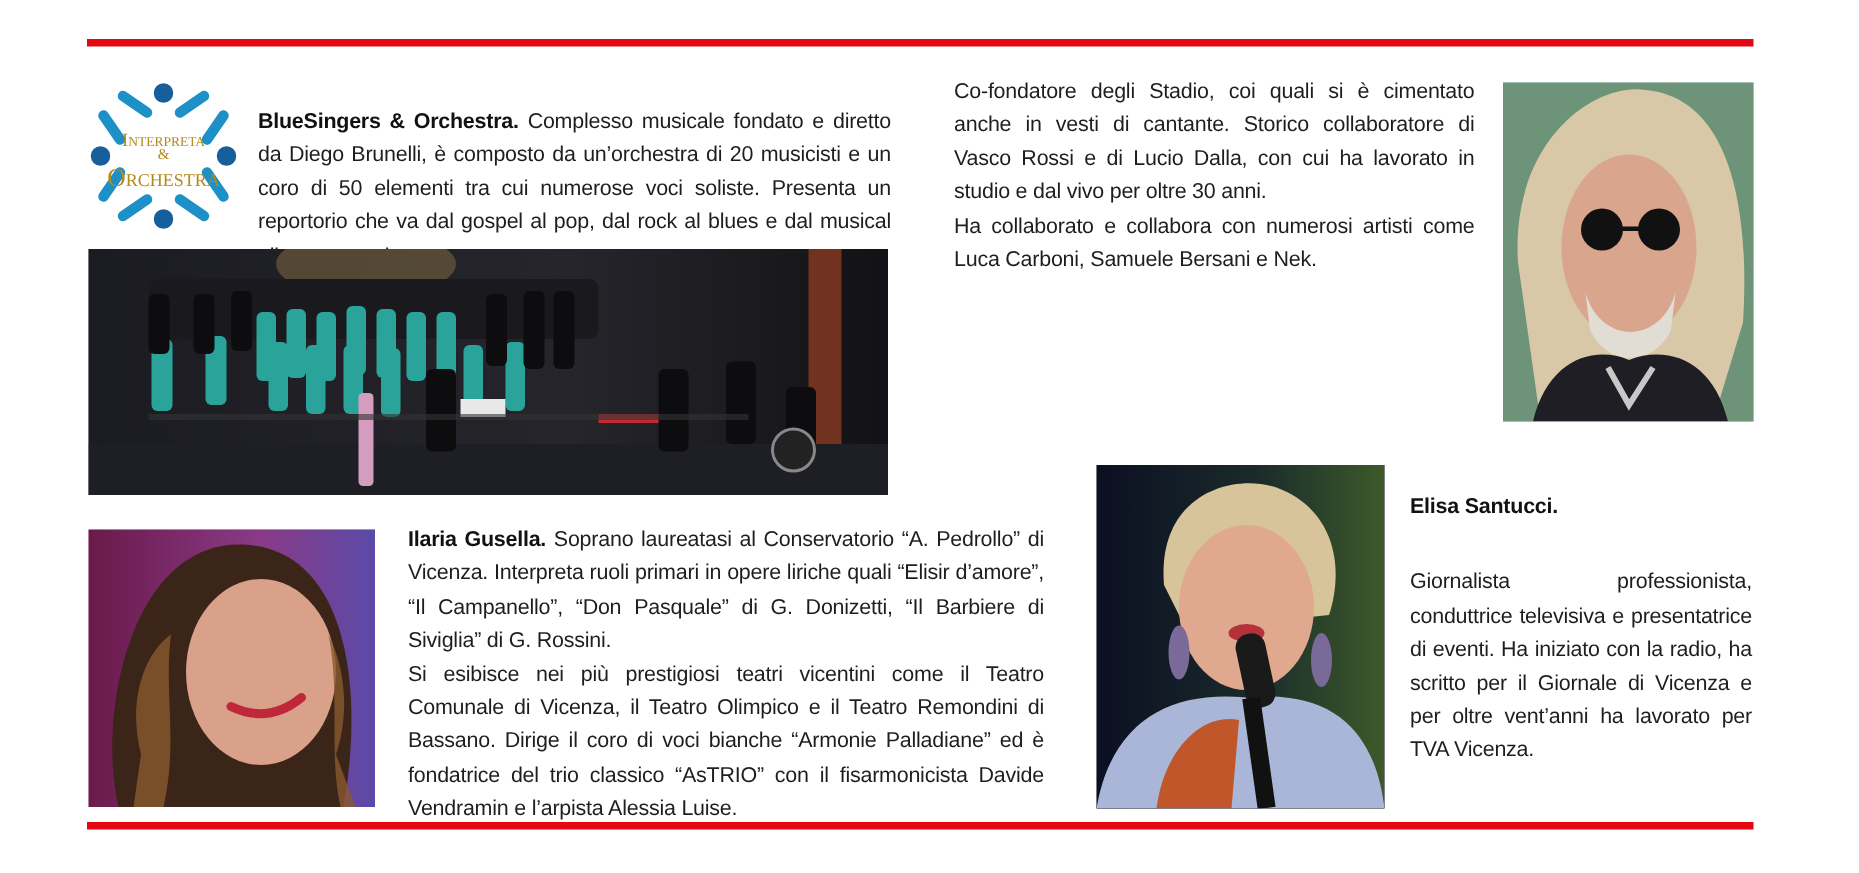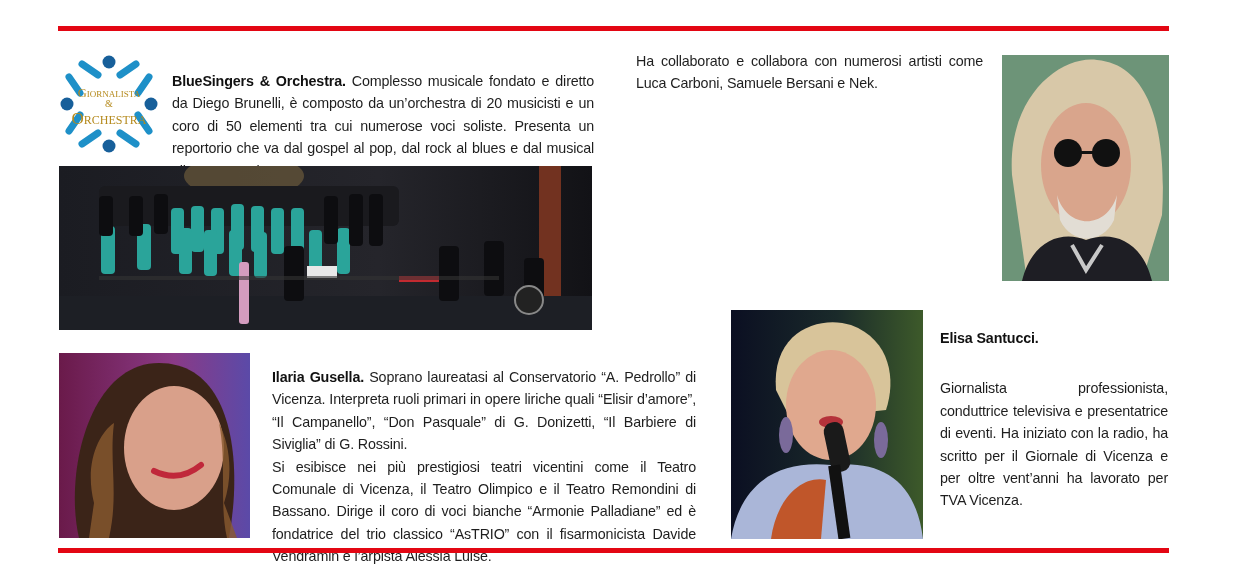--- a/index.html
+++ b/index.html
@@ -40,21 +40,21 @@
       <line x1="22" y1="89" x2="38" y2="78"></line>
       <line x1="60" y1="78" x2="76" y2="89"></line>
     </g>
     <g fill="#175f9a">
       <circle cx="49" cy="7" r="6.5"></circle>
       <circle cx="49" cy="91" r="6.5"></circle>
       <circle cx="7" cy="49" r="6.5"></circle>
       <circle cx="91" cy="49" r="6.5"></circle>
     </g>
   </svg>
-  <div class="logo-text" style="top:31px;font-size:12.5px;">Giornalista</div>
+  <div class="logo-text" style="top:31px;font-size:12.5px;">Interpreta</div>
   <div class="logo-text" style="top:44px;font-size:10px;line-height:10px;">&amp;</div>
   <div class="logo-text" style="top:54px;font-size:17px;">Orchestra</div>
 </div>
 
 <div class="text" style="left:172px; top:50px; width:422px;margin-top:20px;">
   <p><b>BlueSingers &amp; Orchestra.</b> <span>Complesso musicale fondato e diretto da Diego Brunelli, è composto da un’orchestra di 20 musicisti e un coro di 50 elementi tra cui numerose voci soliste. Presenta un reportorio che va dal gospel al pop, dal rock al blues e dal musical alle opere rock.</span></p>
 </div>
 
 <div class="photo" style="left:59px; top:166px; width:533px; height:164px; background:#111217;">
   <svg width="533" height="164" viewBox="0 0 533 164">
@@ -103,20 +103,21 @@
     </g>
     <rect x="180" y="96" width="10" height="62" rx="3" fill="#d49cbf"></rect>
     <rect x="248" y="100" width="30" height="12" fill="#e8e8e8"></rect>
     <rect x="340" y="110" width="40" height="6" fill="#c22a30"></rect>
     <circle cx="470" cy="134" r="14" fill="#222" stroke="#888" stroke-width="2"></circle>
     <rect x="40" y="110" width="400" height="4" fill="#333" opacity="0.6"></rect>
   </svg>
 </div>
 
 <div class="text" style="left:636px; top:50px; width:347px;">
+  <p>Co-fondatore degli Stadio, coi quali si è cimentato anche in vesti di cantante. Storico collaboratore di Vasco Rossi e di Lucio Dalla, con cui ha lavorato in studio e dal vivo per oltre 30 anni.</p>
   <p>Ha collaborato e collabora con numerosi artisti come Luca Carboni, Samuele Bersani e Nek.</p>
 </div>
 
 <div class="photo" style="left:1002px; top:55px; width:167px; height:226px; background:#5d8a73;">
   <svg width="167" height="226" viewBox="0 0 167 226">
     <rect width="167" height="226" fill="#6d9478"></rect>
     <path d="M10,120 C5,40 60,0 95,5 C150,10 165,80 160,160 L140,226 L25,226 Z" fill="#d8c8a8"></path>
     <ellipse cx="84" cy="110" rx="45" ry="62" fill="#d9a58c"></ellipse>
     <path d="M55,140 C65,175 105,175 115,140 L112,165 C100,190 70,190 58,165 Z" fill="#e2ddd4"></path>
     <circle cx="66" cy="98" r="14" fill="#111"></circle>
@@ -138,21 +139,21 @@
     </defs>
     <rect width="191" height="185" fill="url(#ilbg)"></rect>
     <path d="M20,185 C5,120 30,10 100,10 C170,10 185,100 170,185 Z" fill="#3b2418"></path>
     <ellipse cx="115" cy="95" rx="50" ry="62" fill="#d9a08a"></ellipse>
     <path d="M95,118 Q120,130 142,112" stroke="#c0283a" stroke-width="6" fill="none" stroke-linecap="round"></path>
     <path d="M35,150 C25,110 40,80 55,70 C50,110 60,140 50,185 L30,185 Z" fill="#8a5a30" opacity="0.8"></path>
     <path d="M165,150 C175,120 170,90 160,70 C168,110 160,150 168,185 L178,185 Z" fill="#8a5a30" opacity="0.8"></path>
   </svg>
 </div>
 
-<div class="text" style="left:272px; top:349px; width:424px;margin-top:17px;">
+<div class="text" style="left:272px; top:349px; width:424px;">
   <p><b>Ilaria Gusella.</b> <span>Soprano laureatasi al Conservatorio “A. Pedrollo” di Vicenza. Interpreta ruoli primari in opere liriche quali “Elisir d’amore”, “Il Campanello”, “Don Pasquale” di G. Donizetti, “Il Barbiere di Siviglia” di G. Rossini.</span></p>
   <p>Si esibisce nei più prestigiosi teatri vicentini come il Teatro Comunale di Vicenza, il Teatro Olimpico e il Teatro Remondini di Bassano. Dirige il coro di voci bianche “Armonie Palladiane” ed è fondatrice del trio classico “AsTRIO” con il fisarmonicista Davide Vendramin e l’arpista Alessia Luise.</p>
 </div>
 
 <div class="photo" style="left:731px; top:310px; width:192px; height:229px; background:#0c1226;">
   <svg width="192" height="229" viewBox="0 0 192 229">
     <defs>
       <linearGradient id="elbg" x1="0" y1="0" x2="1" y2="0">
         <stop offset="0" stop-color="#0b0f22"></stop>
         <stop offset="0.55" stop-color="#1a2a2a"></stop>

